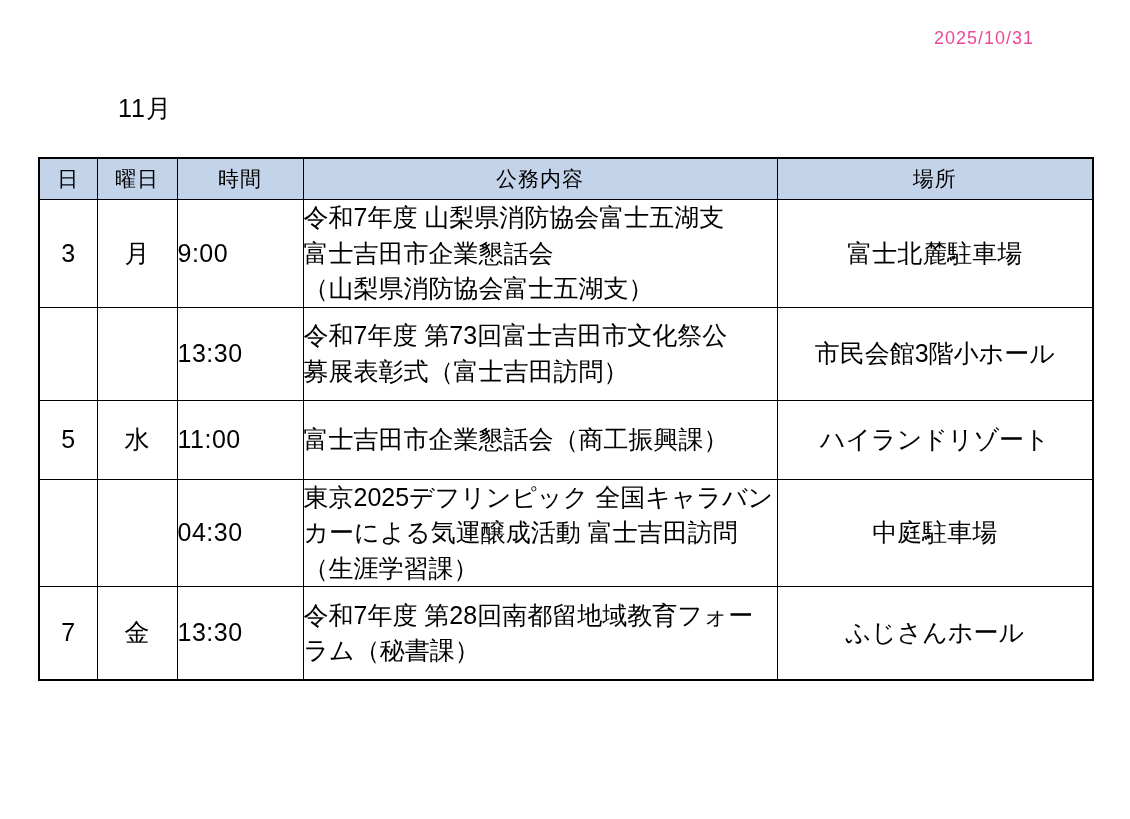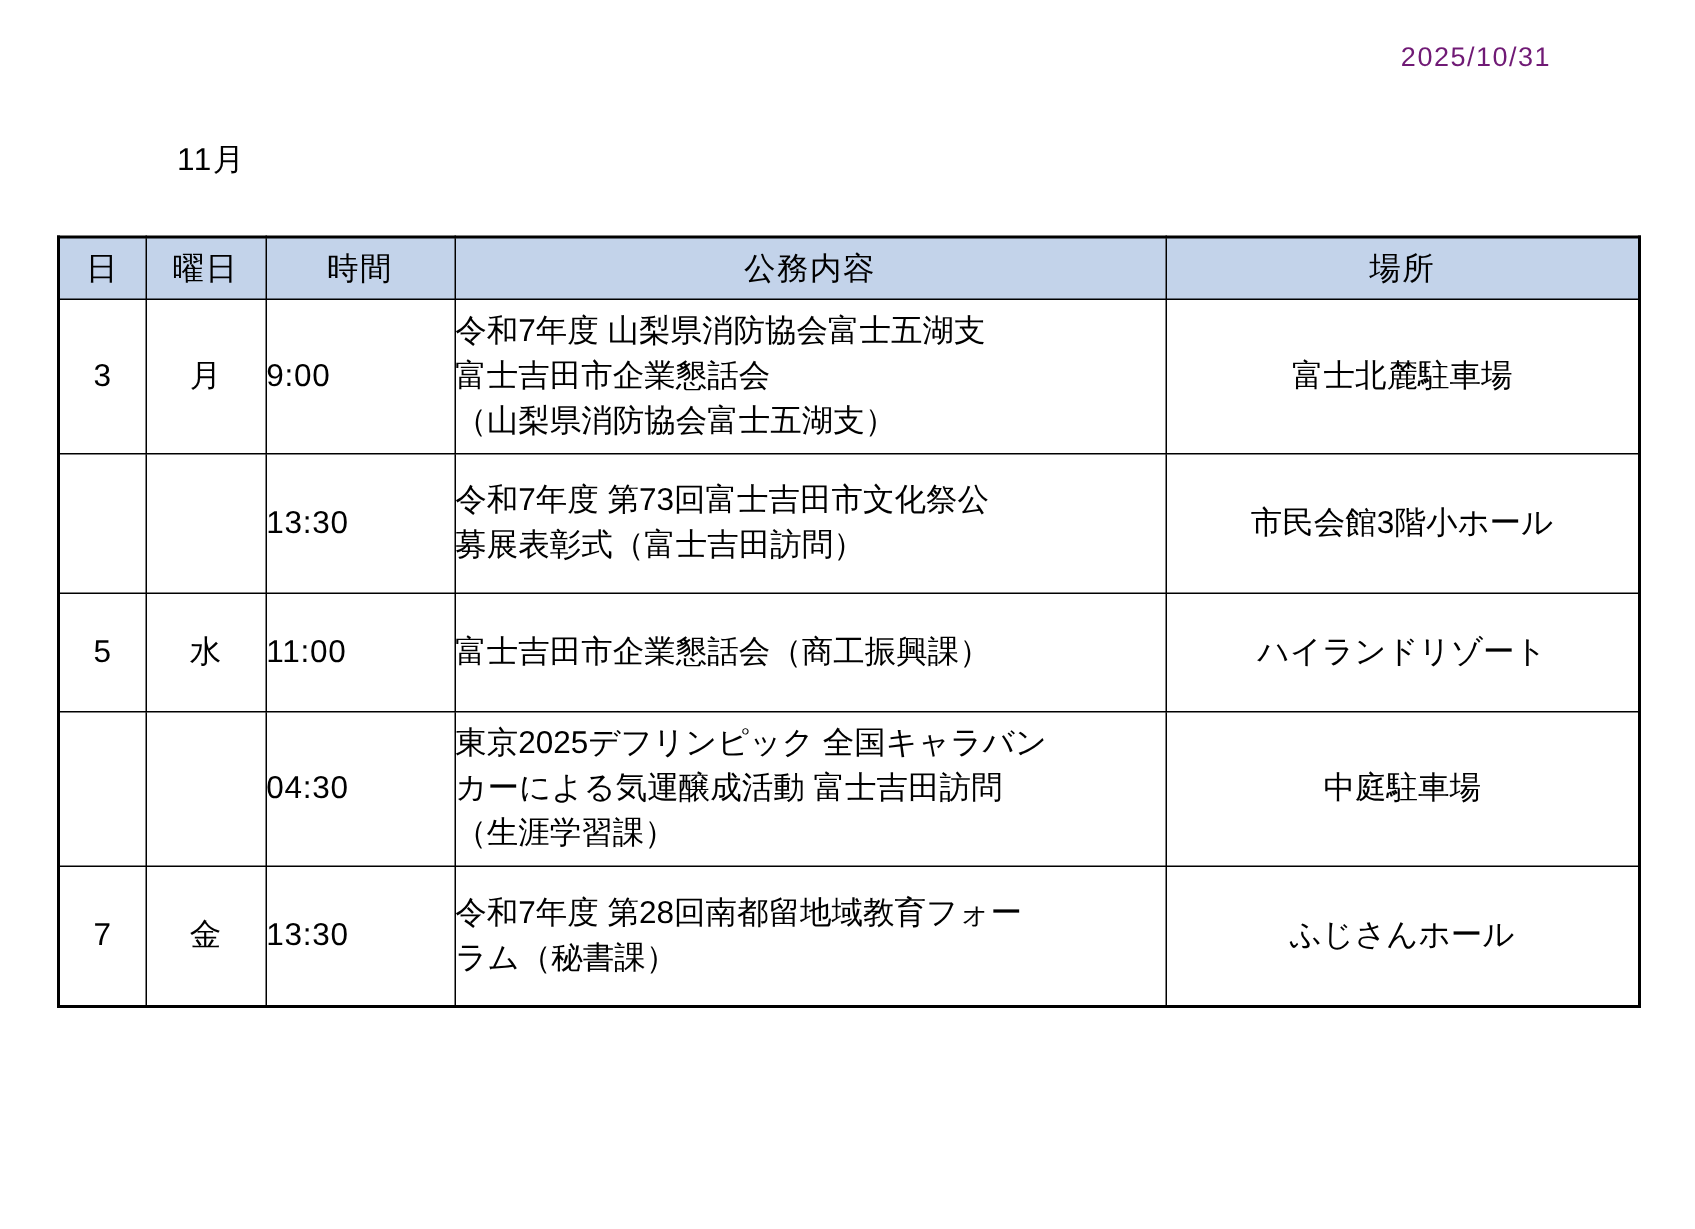--- a/index.html
+++ b/index.html
@@ -14,27 +14,27 @@
     color: #000000;
     position: relative;
     overflow: hidden;
   }
   .doc-date {
     position: absolute;
     top: 28px;
     right: 96px;
     font-size: 18px;
     letter-spacing: 1px;
-    color: #701a75;
+    color: #ec4899;
   }
   .month-label {
     position: absolute;
     top: 92px;
     left: 118px;
-    font-size: 21px;
+    font-size: 25px;
     letter-spacing: 1px;
   }
   .table-wrap {
     position: absolute;
     top: 157px;
     left: 38px;
     width: 1054px;
   }
   table.schedule {
     border-collapse: collapse;
@@ -57,21 +57,21 @@
     letter-spacing: 1px;
     border-bottom: 2.5px solid #000000;
   }
   col.c-day    { width: 58px; }
   col.c-week   { width: 80px; }
   col.c-time   { width: 126px; }
   col.c-detail { width: 474px; }
   col.c-place  { width: 316px; }
 
   tbody td {
-    font-size: 21px;
+    font-size: 25px;
     line-height: 1.42;
   }
   td.day, td.week {
     text-align: center;
   }
   td.time {
     letter-spacing: 0.5px;
   }
   td.detail {
     text-align: left;

